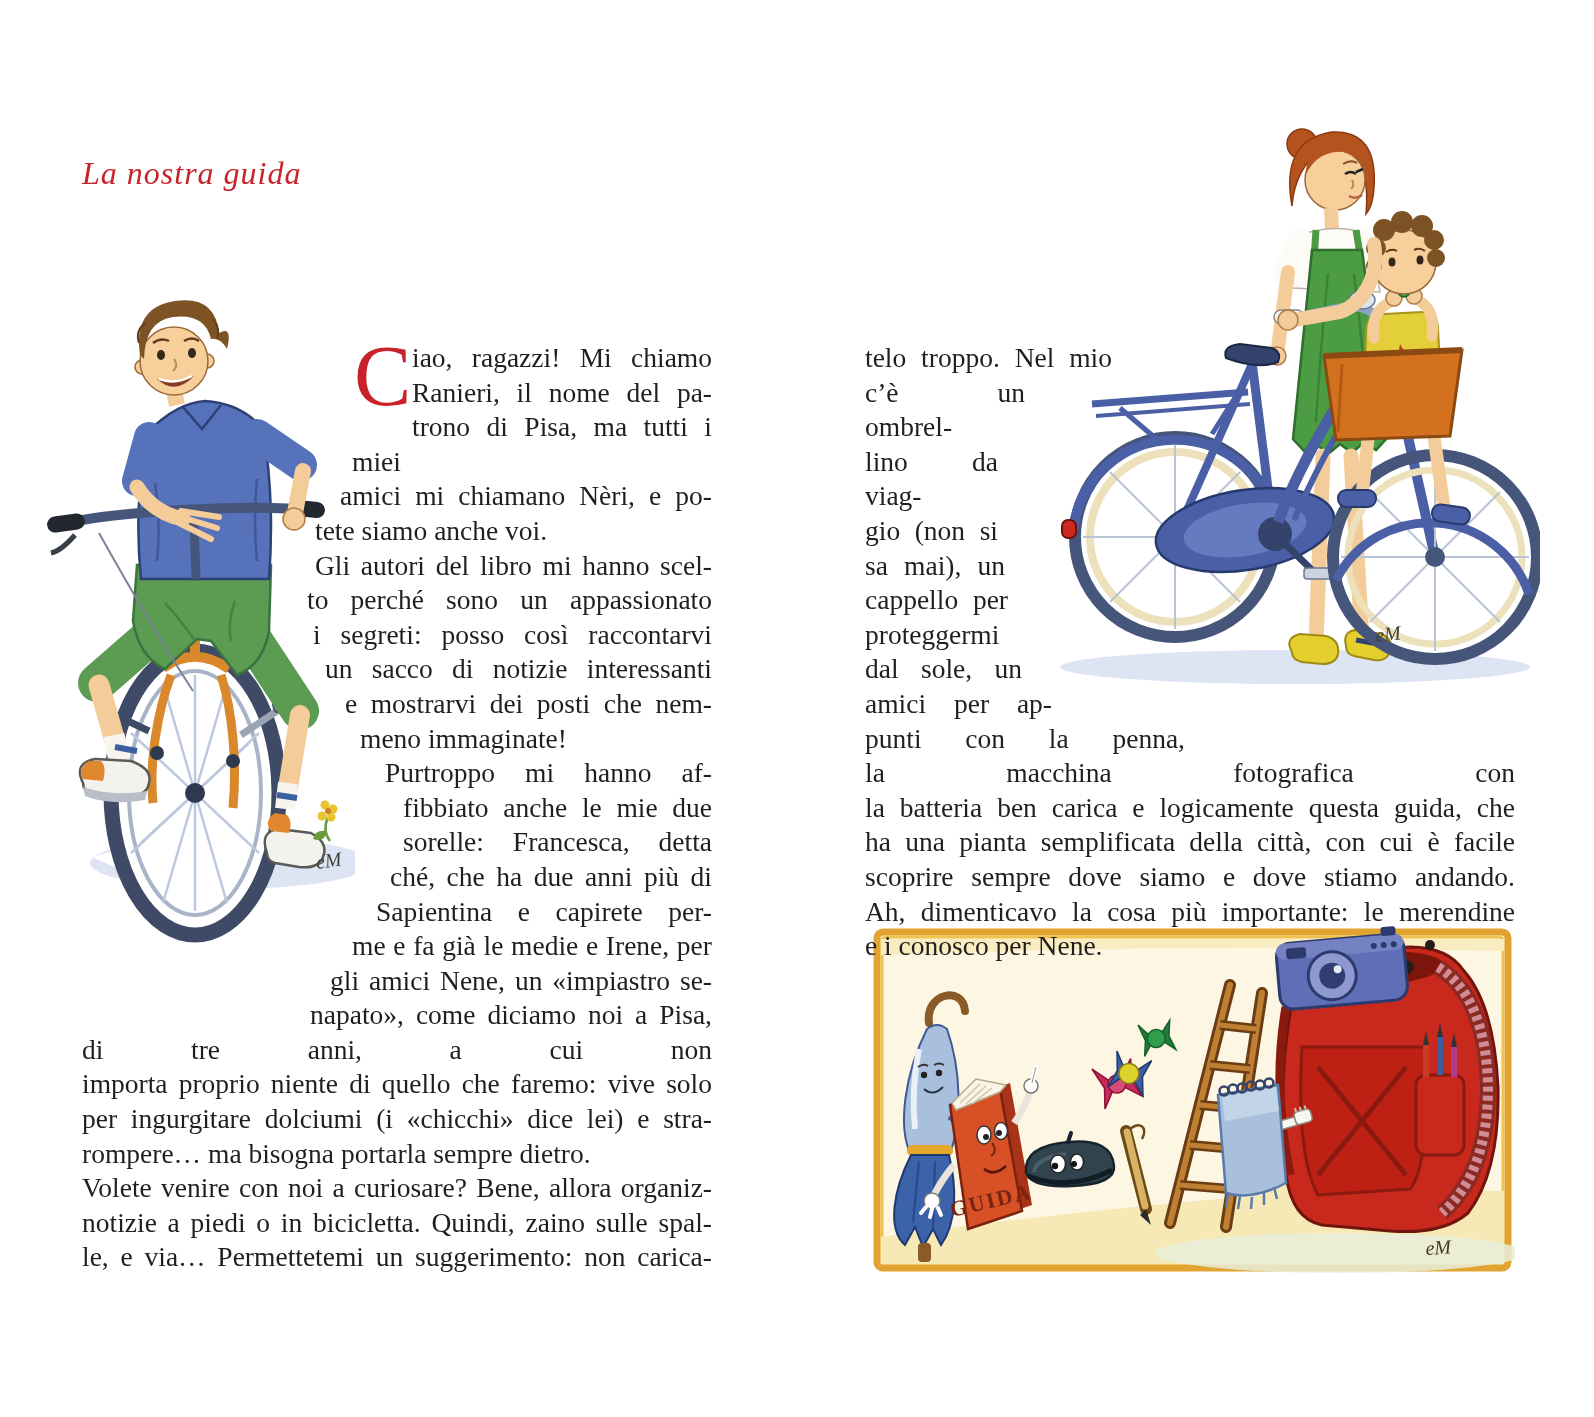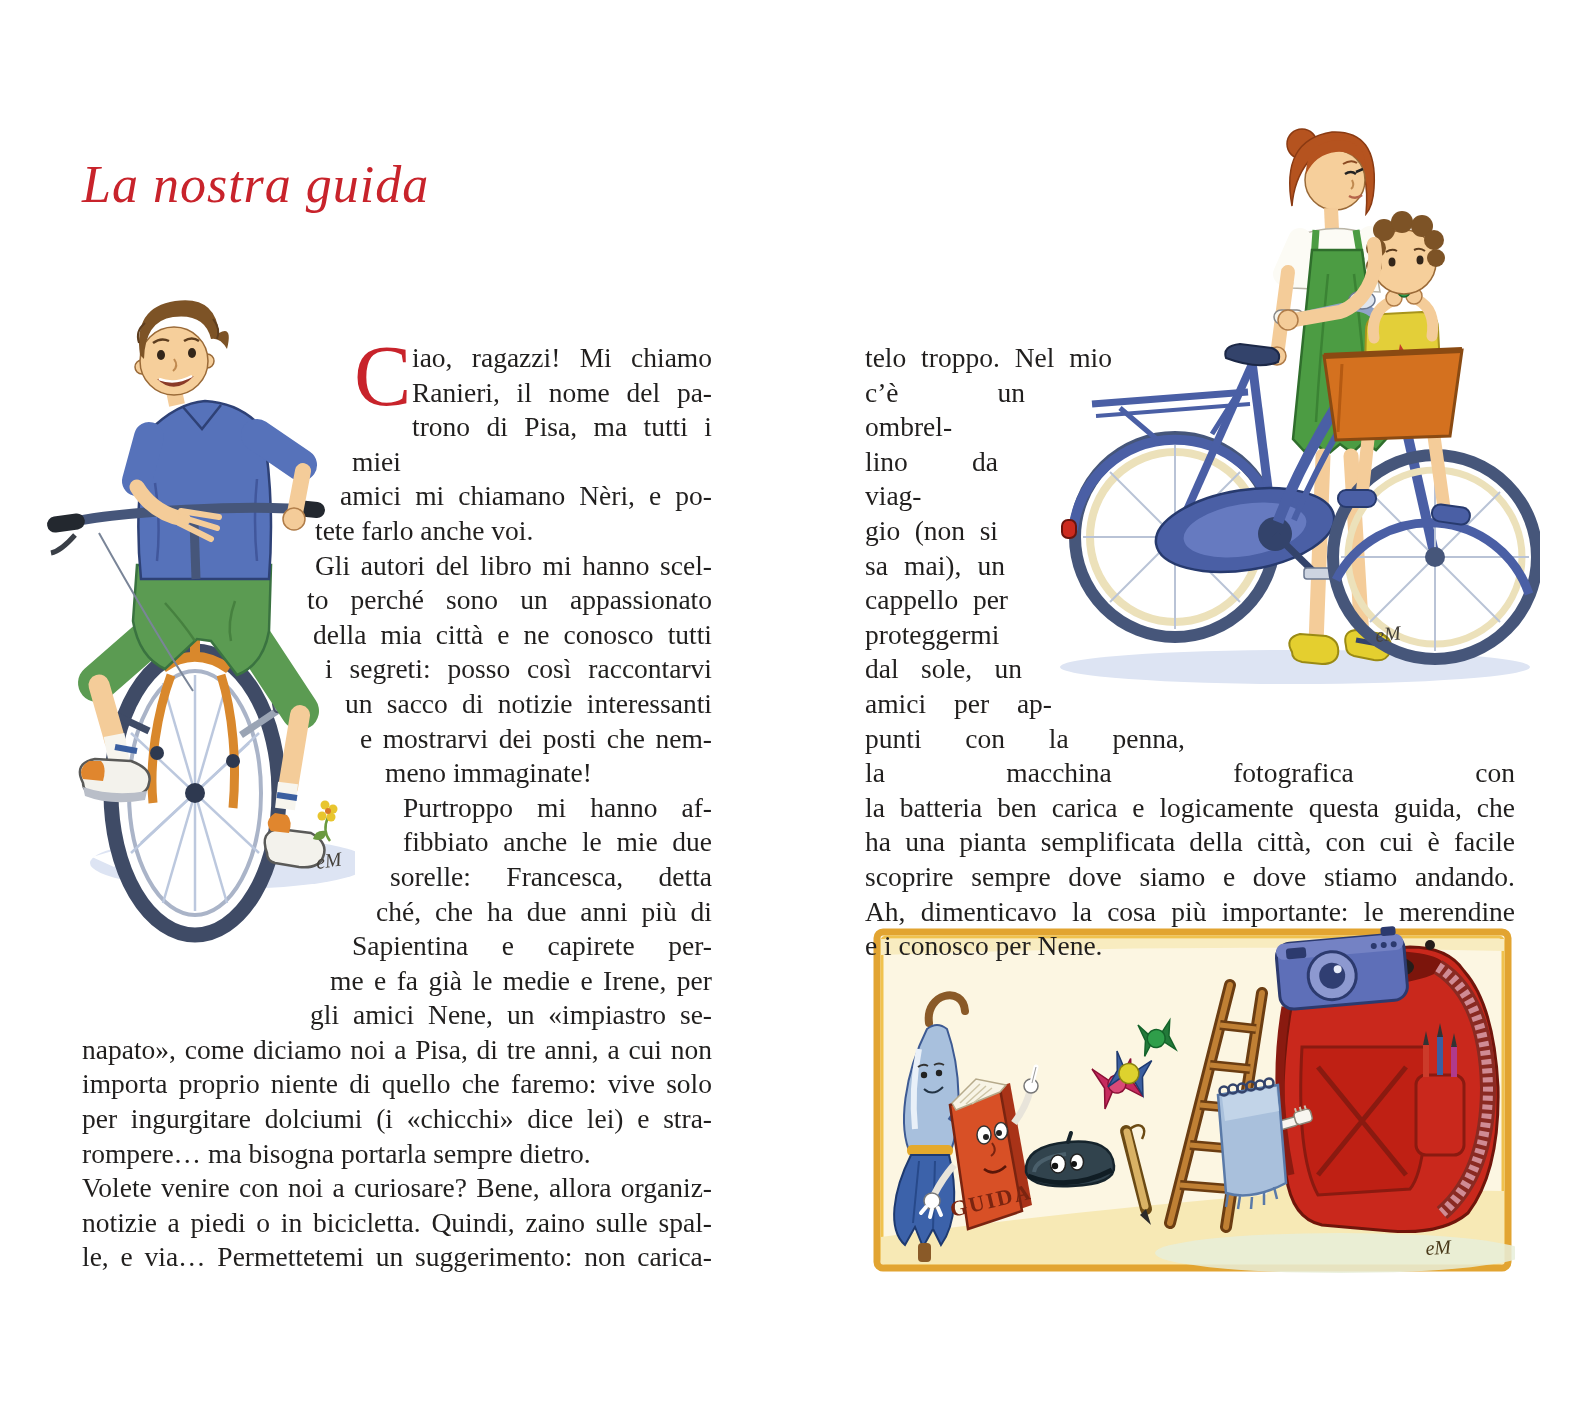--- a/index.html
+++ b/index.html
@@ -3,21 +3,21 @@
 <meta charset="utf-8">
 <style>
   html,body{margin:0;padding:0}
   body{
     position:relative;width:1594px;height:1417px;overflow:hidden;
     background:#ffffff;color:#211f1e;
     font-family:"Liberation Serif", serif;
   }
   .title{
     position:absolute;left:82px;top:156px;margin:0;
-    font-size:52px;font-weight:normal;font-style:italic;
+    font-size:32px;font-weight:normal;font-style:italic;
     color:#c8232b;letter-spacing:1px;line-height:1.1;
   }
   .textcol{position:absolute;top:341px;font-size:27.5px;line-height:34.6px}
   .textcol.left{left:82px;width:630px}
   .textcol.right{left:865px;width:650px}
   .line{text-align:justify;text-align-last:justify;text-justify:inter-word}
   .line.end{text-align-last:left}
   .flow-boy{
     float:left;width:330px;height:660px;
     shape-outside:polygon(0px 0px,330px 0px,330px 76px,270px 76px,270px 111px,258px 111px,258px 145px,228px 145px,228px 180px,233px 180px,233px 215px,225px 215px,225px 249px,221px 249px,221px 284px,231px 284px,231px 318px,243px 318px,243px 353px,263px 353px,263px 387px,278px 387px,278px 422px,303px 422px,303px 457px,321px 457px,321px 491px,308px 491px,308px 526px,294px 526px,294px 560px,270px 560px,270px 595px,248px 595px,248px 629px,228px 629px,228px 660px,0px 660px);
@@ -398,24 +398,23 @@
   <text class="sig" x="556" y="330" font-size="20" fill="#4a3a1a" transform="rotate(-4 556 330)">eM</text>
 </svg>
 
 <div class="textcol left">
   <div class="flow-boy"></div>
   <span class="dropcap">C</span>
 <div class="line">iao, ragazzi! Mi chiamo</div>
     <div class="line">Ranieri, il nome del pa-</div>
     <div class="line">trono di Pisa, ma tutti i miei</div>
     <div class="line">amici mi chiamano Nèri, e po-</div>
-    <div class="line end">tete farlo anche voi.</div>
+    <div class="line end">tete siamo anche voi.</div>
     <div class="line">Gli autori del libro mi hanno scel-</div>
     <div class="line">to perché sono un appassionato</div>
-    <div class="line">della mia città e ne conosco tutti</div>
     <div class="line">i segreti: posso così raccontarvi</div>
     <div class="line">un sacco di notizie interessanti</div>
     <div class="line">e mostrarvi dei posti che nem-</div>
     <div class="line end">meno immaginate!</div>
     <div class="line">Purtroppo mi hanno af-</div>
     <div class="line">fibbiato anche le mie due</div>
     <div class="line">sorelle: Francesca, detta</div>
     <div class="line">ché, che ha due anni più di</div>
     <div class="line">Sapientina e capirete per-</div>
     <div class="line">me e fa già le medie e Irene, per</div>

